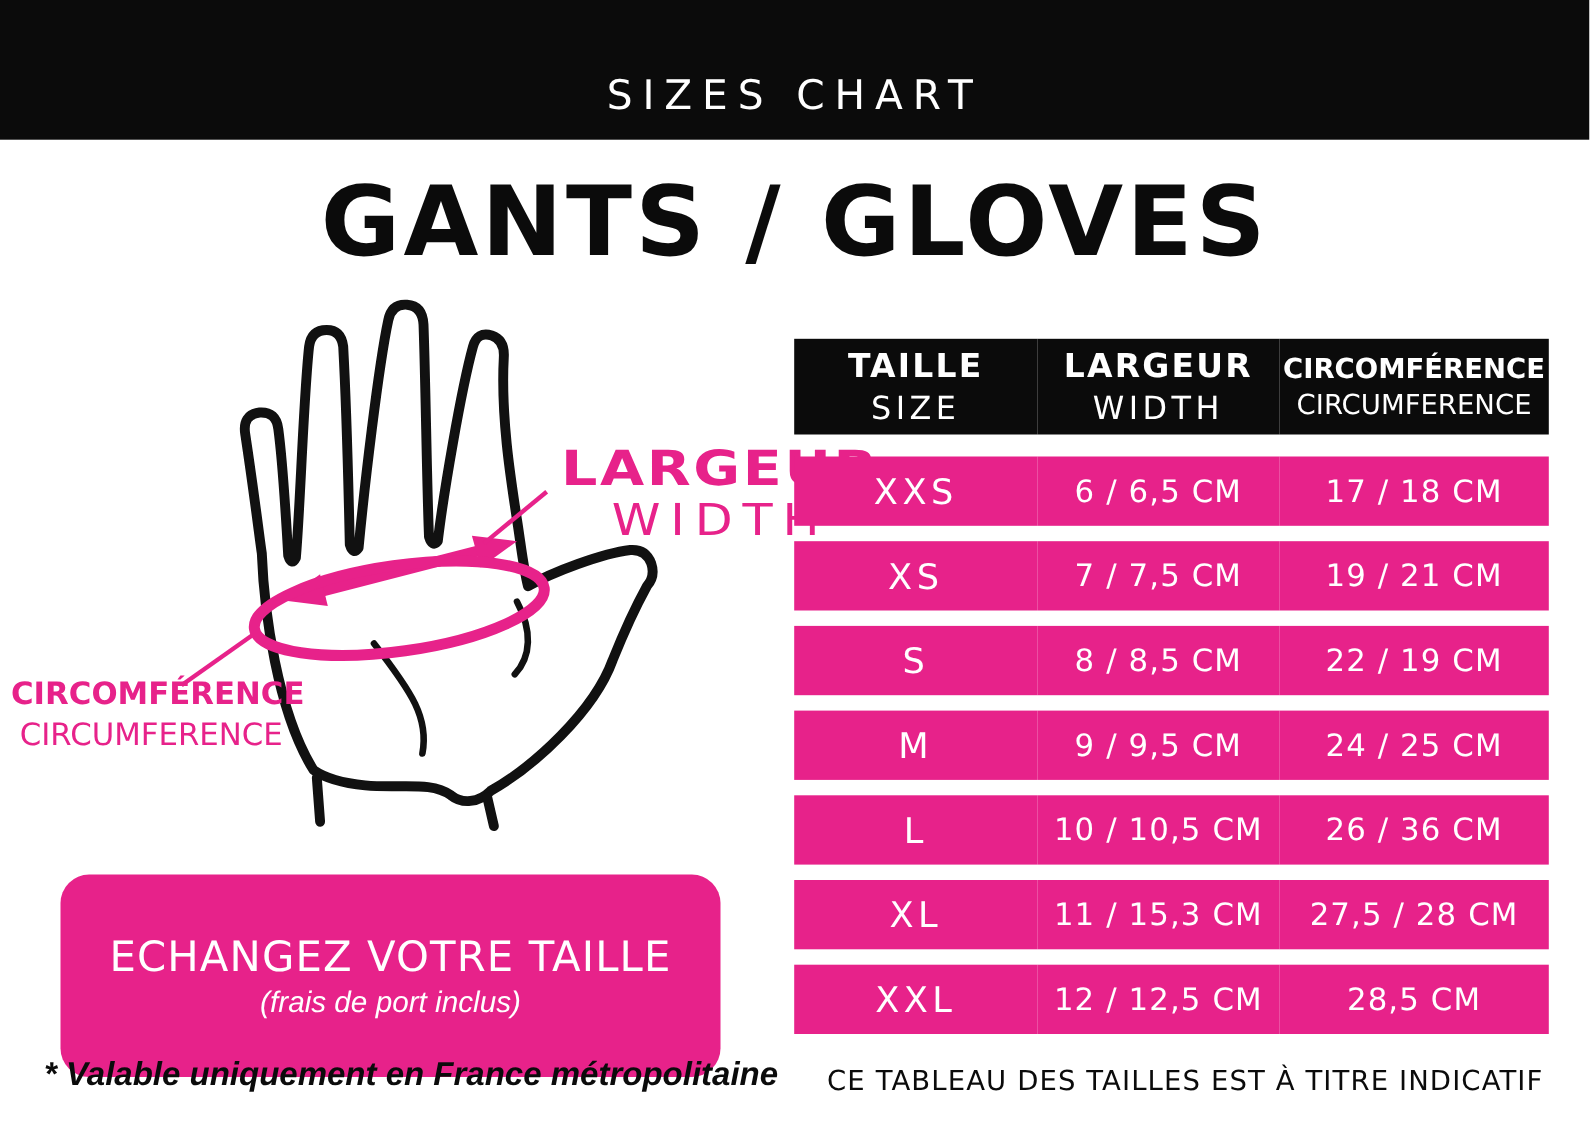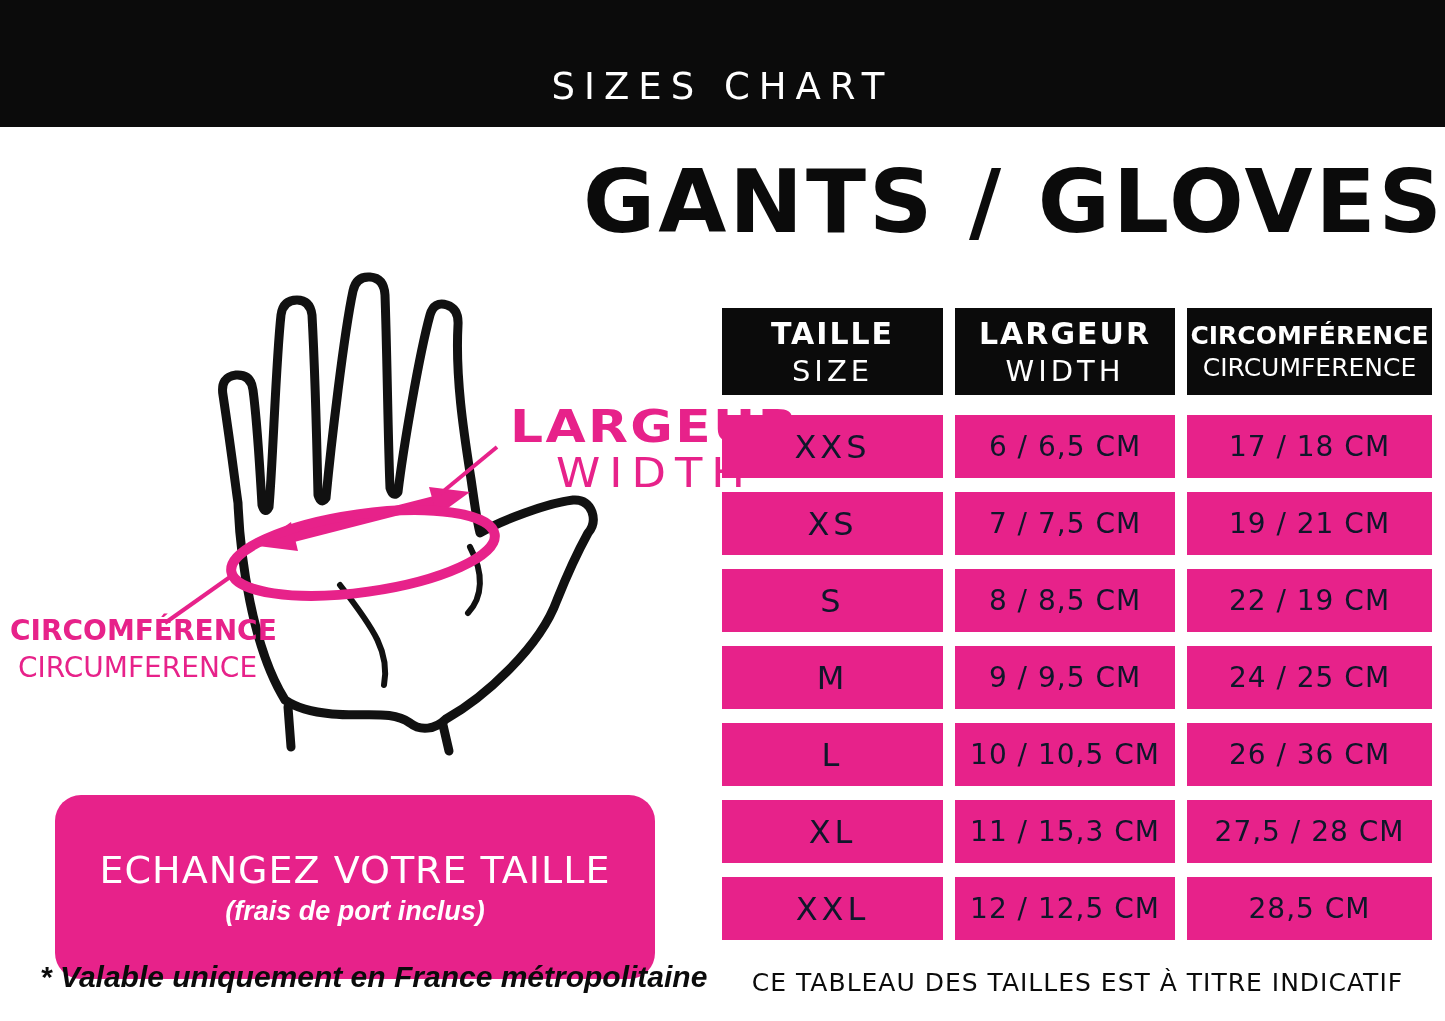--- a/index.html
+++ b/index.html
@@ -18,70 +18,70 @@
   .banner{
     position:absolute;left:0;top:0;width:1445px;height:127px;
     background:var(--ink);color:#fff;text-align:center;
     display:flex;flex-direction:column;justify-content:center;gap:4px;
   }
   .banner .l1{font-size:44px;font-weight:bold;letter-spacing:3px;}
   .banner .l2{font-size:37px;font-weight:normal;letter-spacing:9px;margin-top:45px;}
   
   .page-title{
     position:absolute;left:0;top:150px;width:1445px;
-    text-align:right;font-size:88px;font-weight:bold;letter-spacing:3px;
+    text-align:center;font-size:88px;font-weight:bold;letter-spacing:3px;
     color:var(--ink);white-space:nowrap;
   }
   
   .hand-svg{position:absolute;left:140px;top:255px;width:560px;height:560px;}
   .pink-label{position:absolute;text-align:center;color:var(--pink);line-height:1.05;}
   .label-width{left:485px;top:404px;width:340px;}
   .label-width .l1{font-size:44px;font-weight:bold;letter-spacing:2px;transform:scaleX(1.18);transform-origin:50% 50%;}
   .label-width .l2{font-size:40px;font-weight:normal;letter-spacing:8px;transform:scaleX(1.12);transform-origin:50% 50%;margin-top:2px;}
   .label-circ{left:10px;top:616px;width:255px;}
   .label-circ .l1{font-size:28px;font-weight:bold;letter-spacing:0px;white-space:nowrap;}
   .label-circ .l2{font-size:28px;font-weight:normal;letter-spacing:0px;white-space:nowrap;margin-top:8px;}
   
   .exchange-box{
     position:absolute;left:55px;top:795px;width:600px;height:184px;
     background:var(--pink);border-radius:26px;color:#fff;text-align:center;
     display:flex;flex-direction:column;justify-content:center;gap:1px;
   }
   .exchange-box .l1{font-size:38px;font-weight:normal;letter-spacing:1px;}
   .exchange-box .l2{font-size:38px;font-weight:normal;letter-spacing:3px;}
-  .exchange-box .l3{font-family:"Liberation Sans",sans-serif;font-size:27px;font-weight:bold;font-style:italic;margin-top:3px;}
+  .exchange-box .l3{font-family:"Liberation Sans",sans-serif;font-size:27px;font-weight:normal;font-style:italic;margin-top:3px;}
   
   .footnote-left{
     position:absolute;left:40px;top:960px;width:610px;text-align:center;
     font-family:"Liberation Sans",sans-serif;
     font-size:30px;font-weight:bold;font-style:italic;color:var(--ink);white-space:nowrap;
   }
   .footnote-right{
     position:absolute;left:720px;top:968px;width:715px;text-align:center;
     font-size:25px;font-weight:normal;letter-spacing:1px;color:var(--ink);white-space:nowrap;
   }
   
   .thead,.tbody{
     position:absolute;left:722px;
-    display:grid;grid-template-columns:221px 220px 245px;column-gap:12px;border-radius:21px;
+    display:grid;grid-template-columns:221px 220px 245px;border-radius:21px;
   }
   .thead{top:308px;}
   .tbody{top:415px;row-gap:14px;}
   .hcell{
     background:var(--ink);color:#fff;height:87px;
     display:flex;flex-direction:column;align-items:center;justify-content:center;gap:3px;
     text-align:center;
   }
   .hcell .fr{font-size:30px;font-weight:bold;letter-spacing:2px;white-space:nowrap;}
   .hcell .en{font-size:29px;font-weight:normal;letter-spacing:4px;white-space:nowrap;}
   .hcell.tight .fr{font-size:25px;letter-spacing:0;}
   .hcell.tight .en{font-size:25px;letter-spacing:0;}
   .row{display:contents;}
   .cell{
-    background:var(--pink);color:#0f172a;height:63px;
+    background:var(--pink);color:#ffffff;height:63px;
     display:flex;align-items:center;justify-content:center;
     white-space:nowrap;
   }
   .size-cell{font-size:32px;letter-spacing:4px;}
   .width-cell{font-size:28px;letter-spacing:1px;}
   .circ-cell{font-size:28px;letter-spacing:1px;}
 </style>
 </head>
 <body>
 

